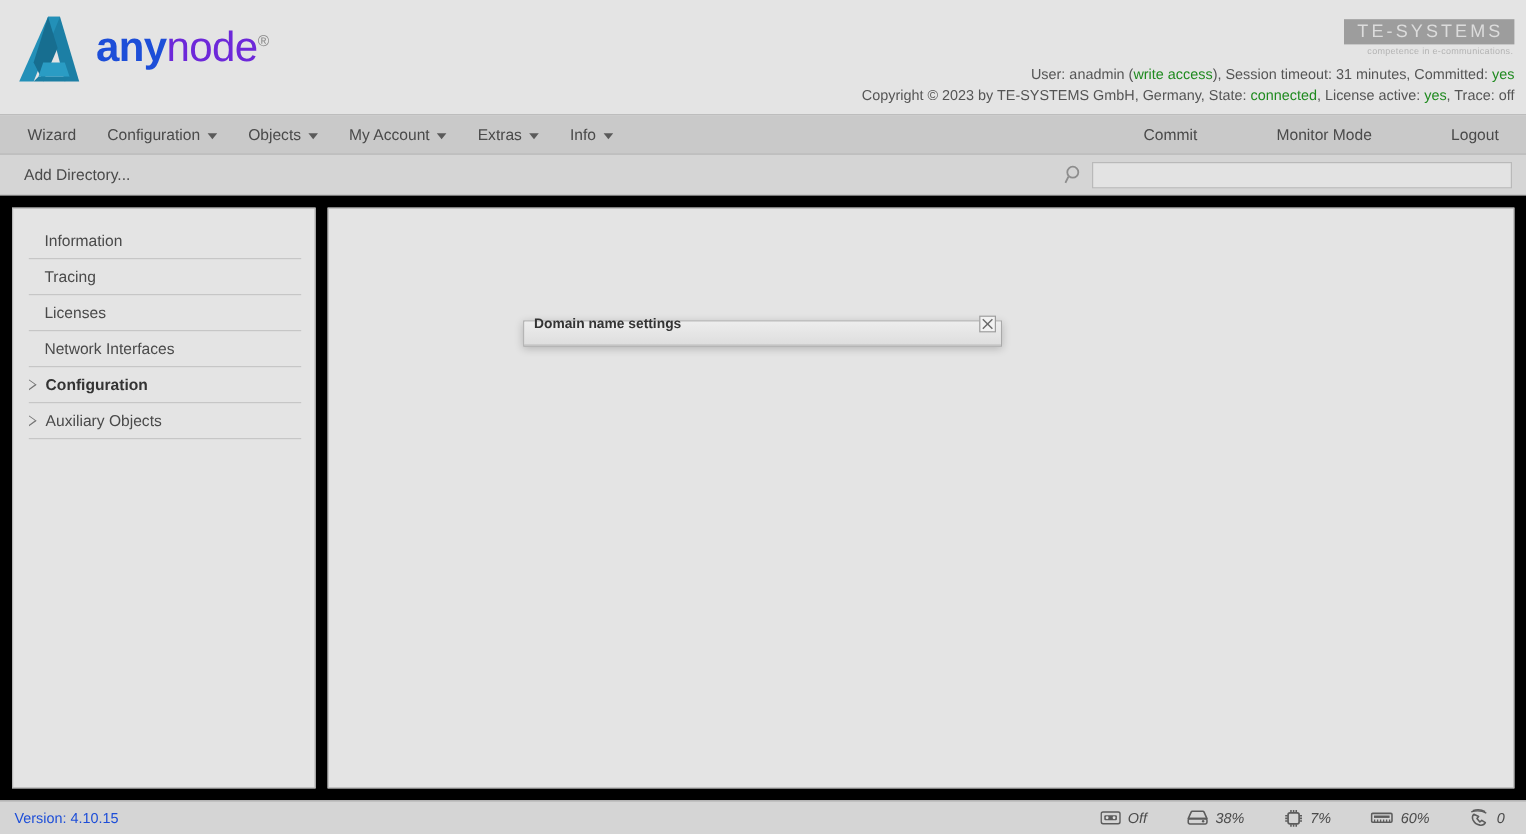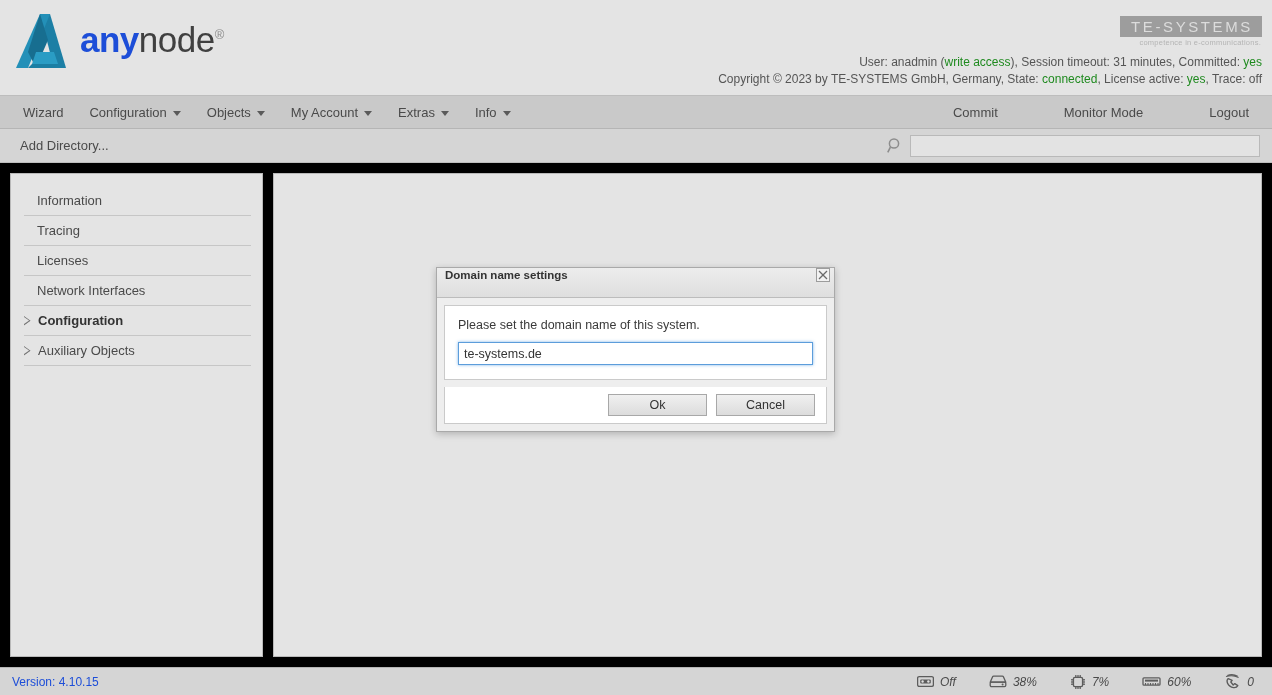--- a/index.html
+++ b/index.html
@@ -31,21 +31,21 @@
   }
   .logo-mark { width: 62px; height: 60px; display:block; }
   .logo-text {
     font-size: 35px;
     letter-spacing: -0.5px;
     margin-left: 4px;
     position: relative;
     top: -2px;
   }
   .logo-text .t-any { color: #1d4ed8; font-weight: bold; }
-  .logo-text .t-node { color: #404040; }
+  .logo-text .t-node { color: #6d28d9; }
   .logo-reg { font-size: 13px; vertical-align: super; color:#8a8a8a; }
 
   .te-logo {
     position: absolute; right: 10px; top: 16px;
     width: 142px;
     text-align: center;
   }
   .te-logo-box {
     background: #9d9d9d;
     color: #dcdcdc;
@@ -189,21 +189,21 @@
   .dialog {
     position: absolute;
     left: 436px; top: 267px;
     width: 399px;
     background: #eeeeee;
     border: 1px solid #a9a9a9;
     box-shadow: 0 2px 7px rgba(0,0,0,0.22);
     z-index: 50;
   }
   .dialog-titlebar {
-    height: 30px;
+    height: 20px;
     background: linear-gradient(#ededed, #dedede);
     border-bottom: 1px solid #bcbcbc;
     display: flex; align-items: center;
     padding: 0 4px 16px 8px;
   }
   .dialog-title {
     font-size: 11.5px;
     font-weight: bold;
     color: #333;
     flex: 1 1 auto;
@@ -389,30 +389,20 @@
   </div>
 
   <div class="dialog">
     <div class="dialog-titlebar">
       <div class="dialog-title">Domain name settings</div>
       <div class="dialog-close">
         <svg width="10" height="10" viewBox="0 0 10 10">
           <line x1="1" y1="1" x2="9" y2="9" stroke="#6a6a6a" stroke-width="1.2"></line>
           <line x1="9" y1="1" x2="1" y2="9" stroke="#6a6a6a" stroke-width="1.2"></line>
         </svg>
-      </div>
-    </div>
-    <div class="dialog-body">
-      <div class="dialog-section">
-        <div class="dialog-label">Please set the domain name of this system.</div>
-        <input class="dialog-input" type="text" value="te-systems.de" style="">
-      </div>
-      <div class="dialog-footer">
-        <button class="btn">Ok</button>
-        <button class="btn">Cancel</button>
       </div>
     </div>
   </div>
 
   <div class="statusbar">
     <div class="status-version">Version: 4.10.15</div>
     <div class="status-metrics">
 
       <div class="metric">
         <svg width="17" height="13" viewBox="0 0 17 13">

